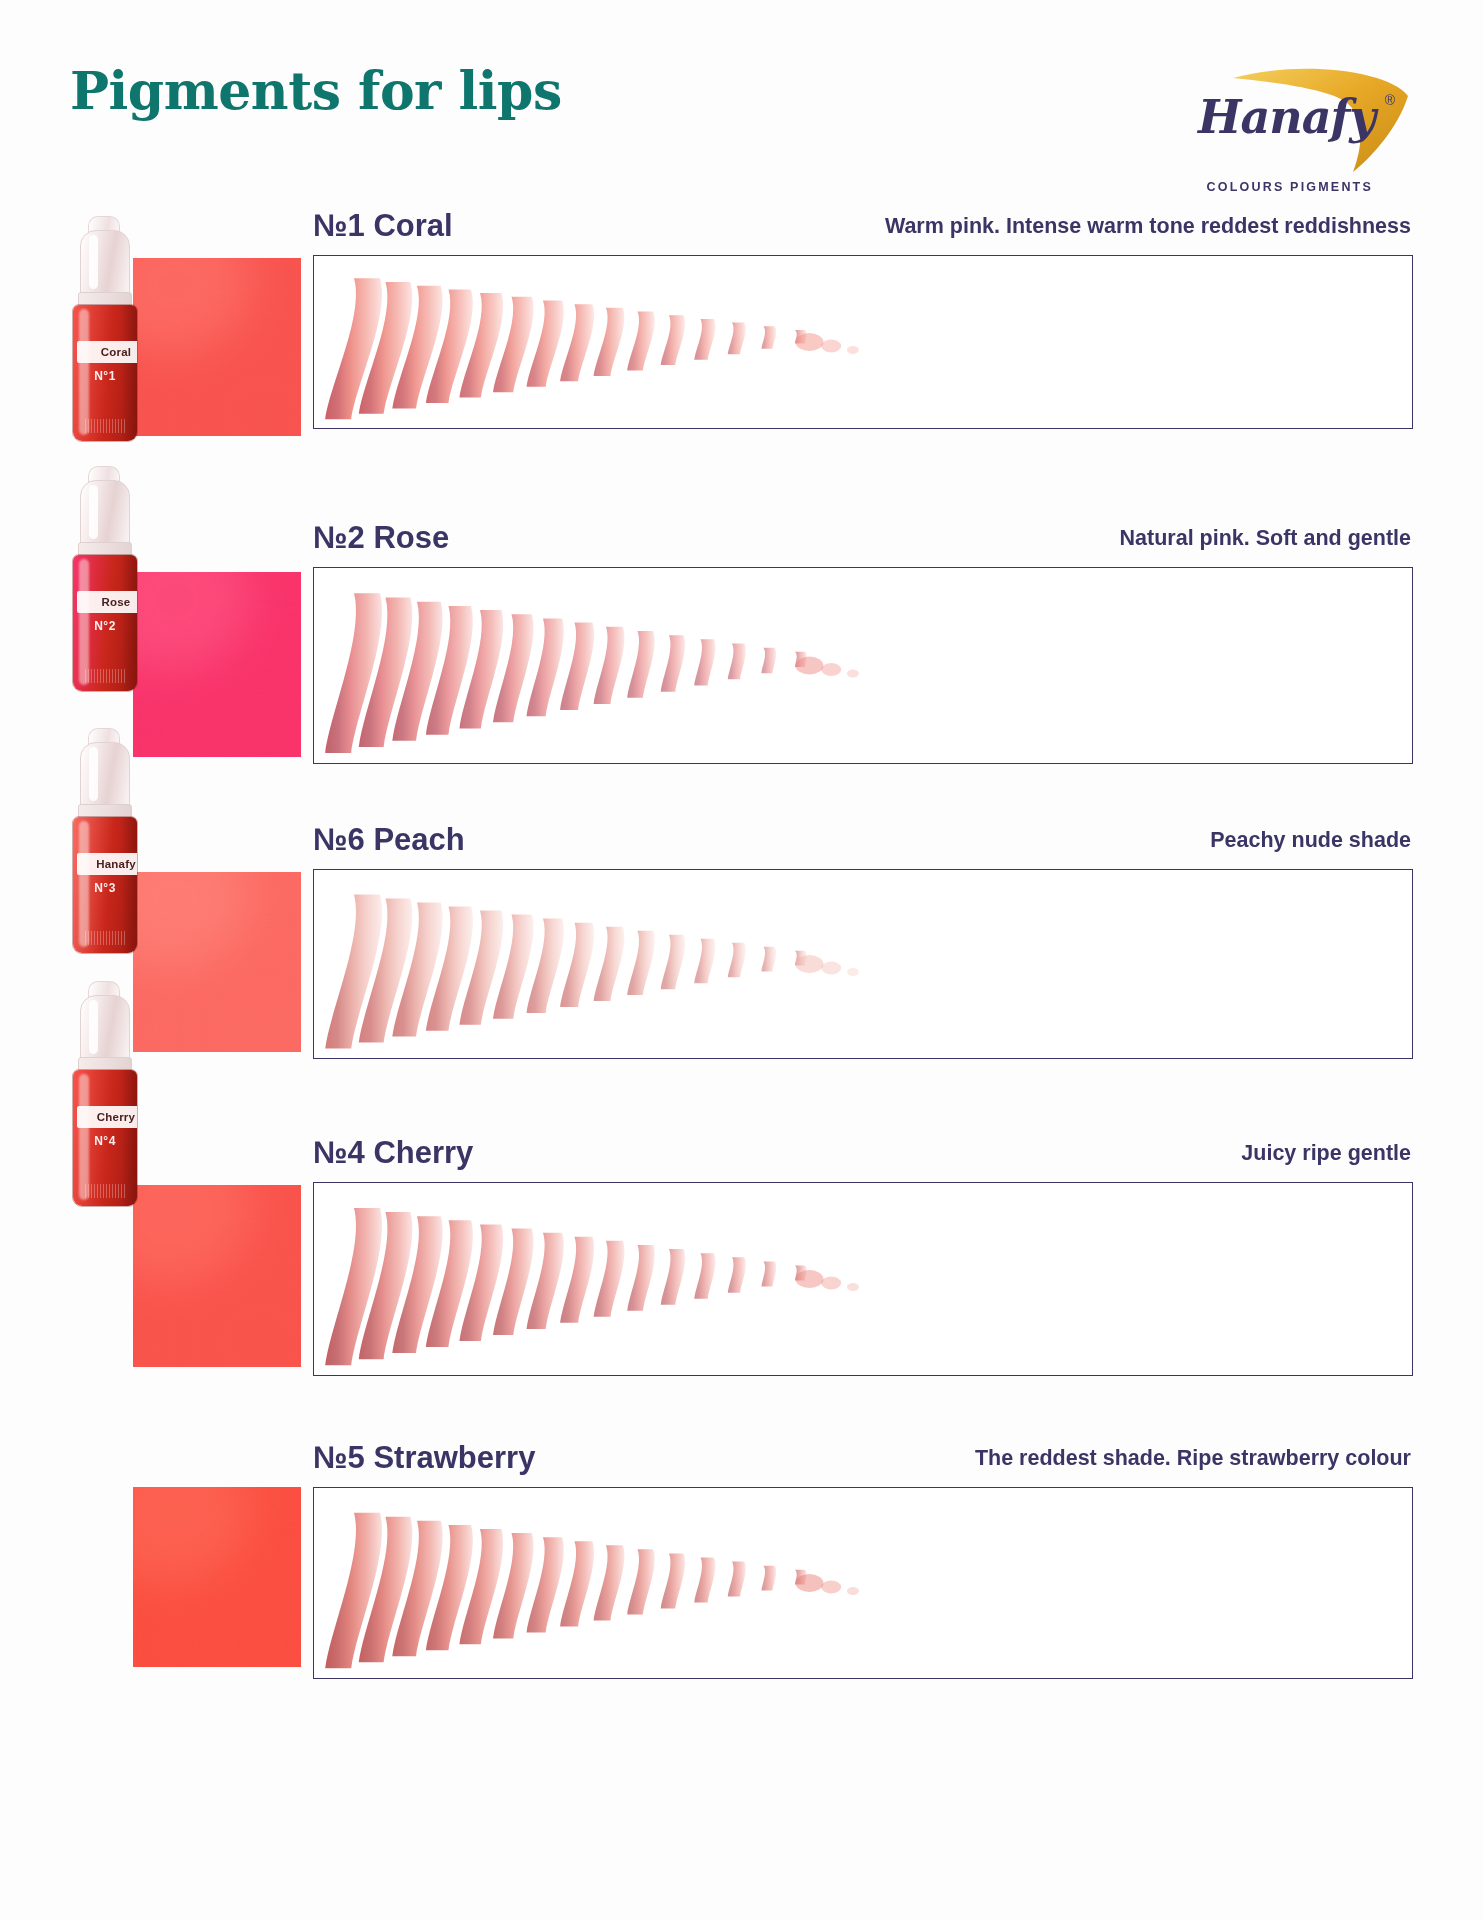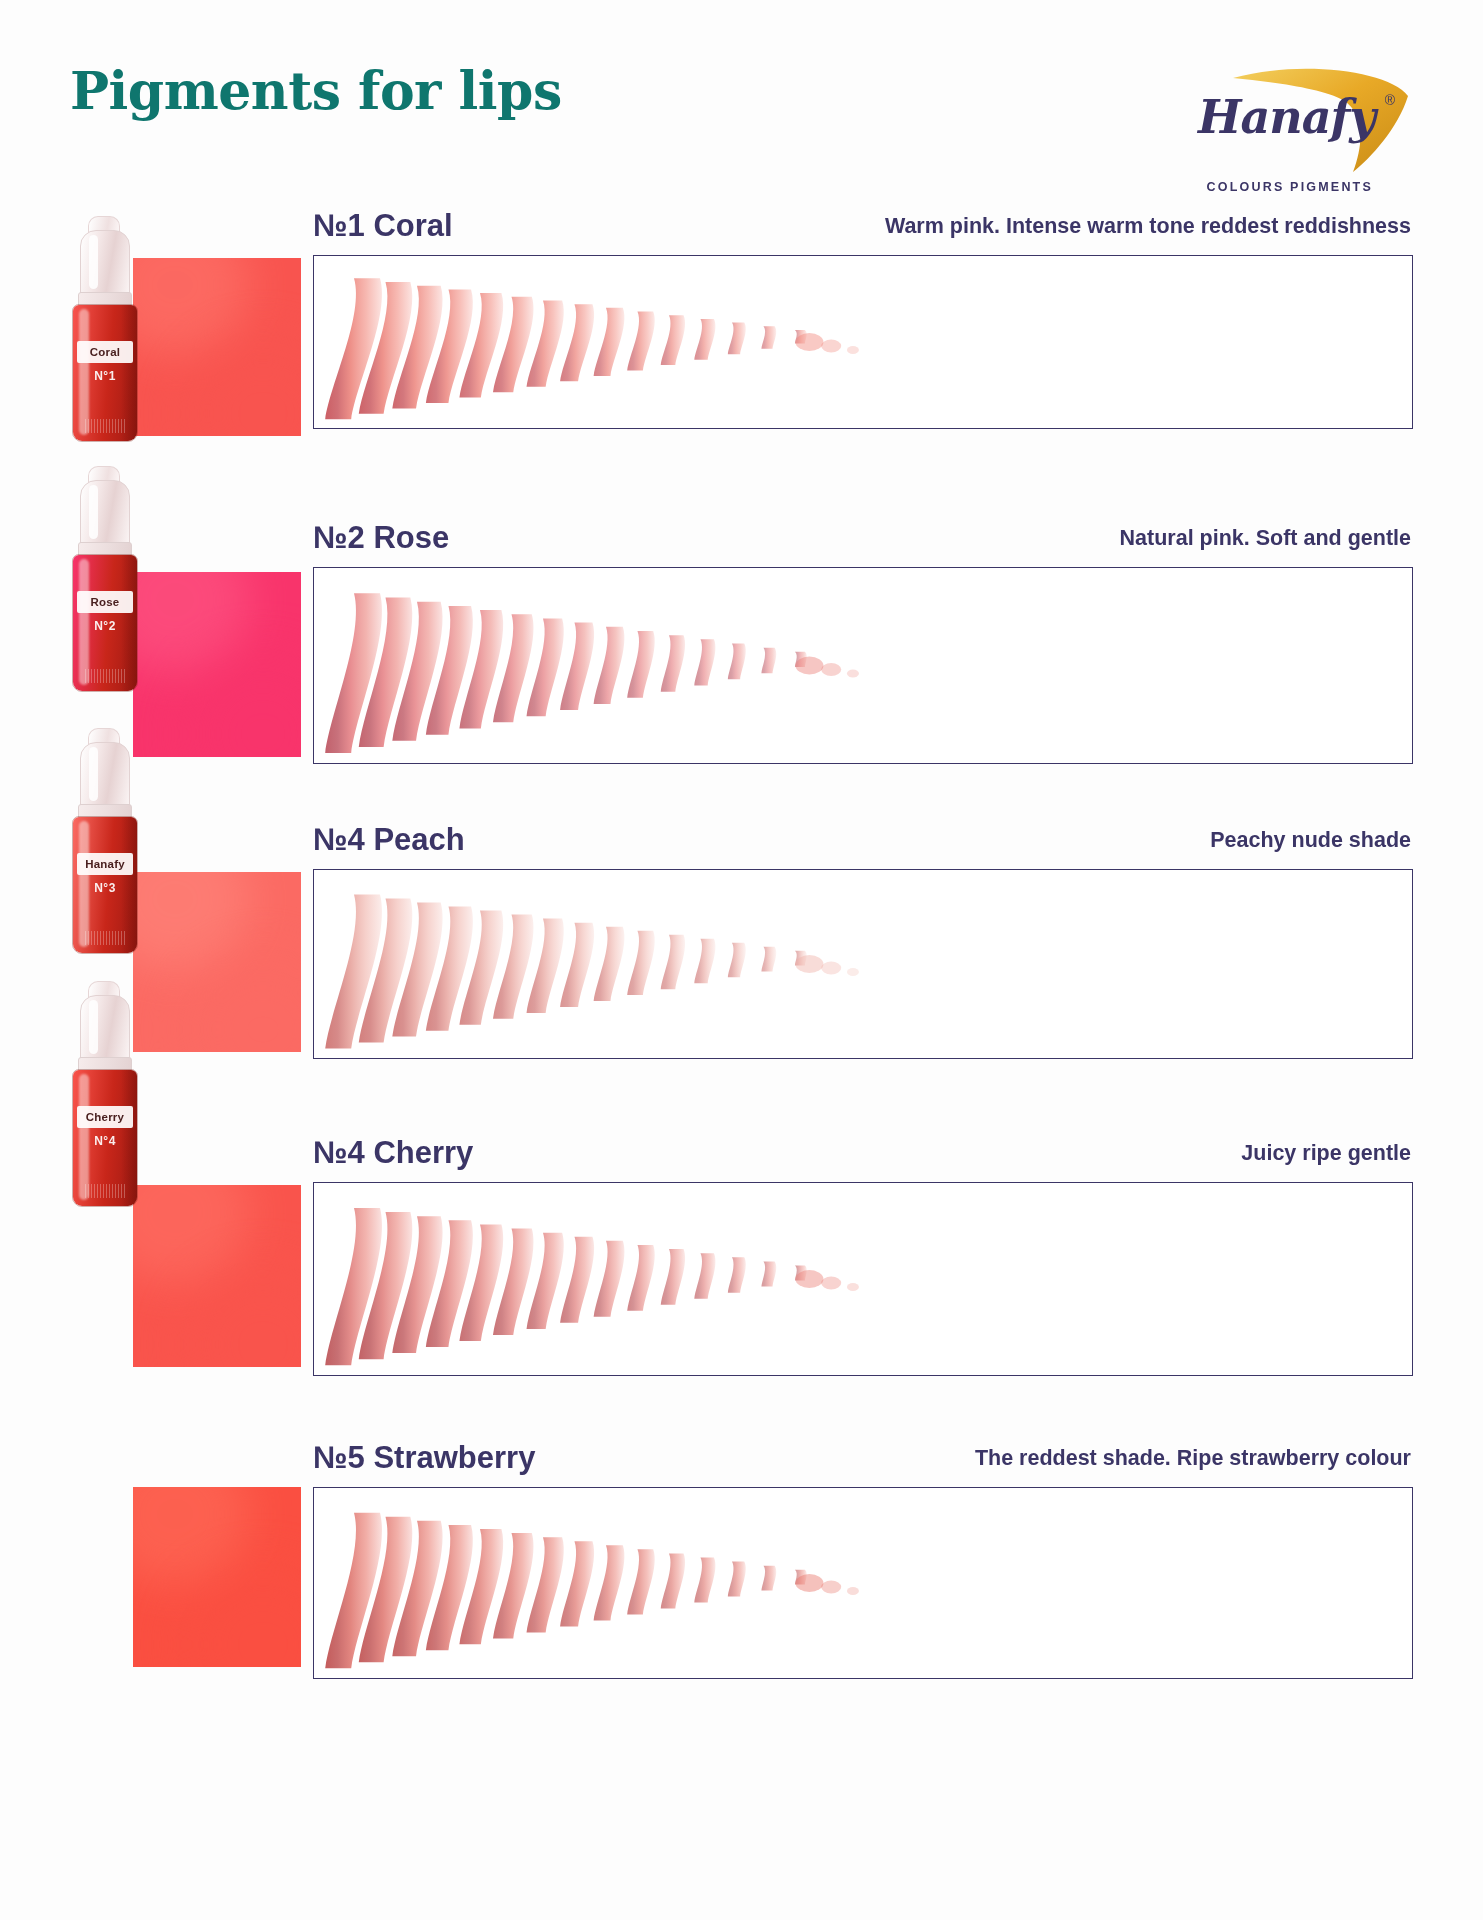--- a/index.html
+++ b/index.html
@@ -239,20 +239,21 @@
     background: rgba(255,255,255,.92);
     border-radius: 2px;
     display: flex;
     align-items: center;
     justify-content: center;
     font-size: 11.5px;
     font-weight: bold;
     color: #4a2020;
     letter-spacing: .2px;
     overflow: hidden;
+    padding-left: 11px;
   }
   .bt-number {
     position: absolute;
     left: 4px;
     top: 64px;
     width: 56px;
     text-align: center;
     font-size: 12px;
     font-weight: bold;
     color: rgba(255,255,255,.92);
@@ -373,21 +374,21 @@
               <path d="M 449.4665714285714 79.67142857142856 C 453.92371428571425 86.21785714285713, 447.7951428571428 98.65607142857142, 447.4094285714286 105.20249999999999 L 458.55228571428574 105.20249999999999 C 458.938 98.65607142857142, 465.0665714285714 86.21785714285713, 460.60942857142857 79.67142857142856 Z" fill="url(#g1)" opacity="0.59"></path>
               <path d="M 480.964 83.85000000000001 C 484.964 87.75000000000001, 480.964 95.16, 480.964 99.06 L 490.964 99.06 C 490.964 95.16, 494.964 87.75000000000001, 490.964 83.85000000000001 Z" fill="url(#g1)" opacity="0.57"></path>
               <ellipse cx="495.4576" cy="97.5" rx="14" ry="9" fill="#ea8079" opacity="0.45"></ellipse>
               <ellipse cx="517.198" cy="101.5" rx="10" ry="6.5" fill="#ea8079" opacity="0.35"></ellipse>
               <ellipse cx="538.9384" cy="105.5" rx="6" ry="4" fill="#ea8079" opacity="0.25"></ellipse>
             </g>
           </svg>
         </div>
       </div>
       <div class="row" style="top: 822px;">
-        <div class="row-title">№4 Peach</div>
+        <div class="row-title">№6 Peach</div>
         <div class="row-desc">Peachy nude shade</div>
         <div class="swatch-box" style="height: 188px;">
           <svg width="1098" height="188" viewBox="0 0 1098 188" class="stroke-canvas">
             <defs>
               <linearGradient id="g2" x1="0" x2="1" y1="0" y2="0">
                 <stop offset="0%" stop-color="#cb6a68" stop-opacity="0.95"></stop>
                 <stop offset="22%" stop-color="#cb6a68" stop-opacity="0.85"></stop>
                 <stop offset="45%" stop-color="#e28f87" stop-opacity="0.8"></stop>
                 <stop offset="72%" stop-color="#f0b2a9" stop-opacity="0.65"></stop>
                 <stop offset="100%" stop-color="#f0b2a9" stop-opacity="0.25"></stop>

